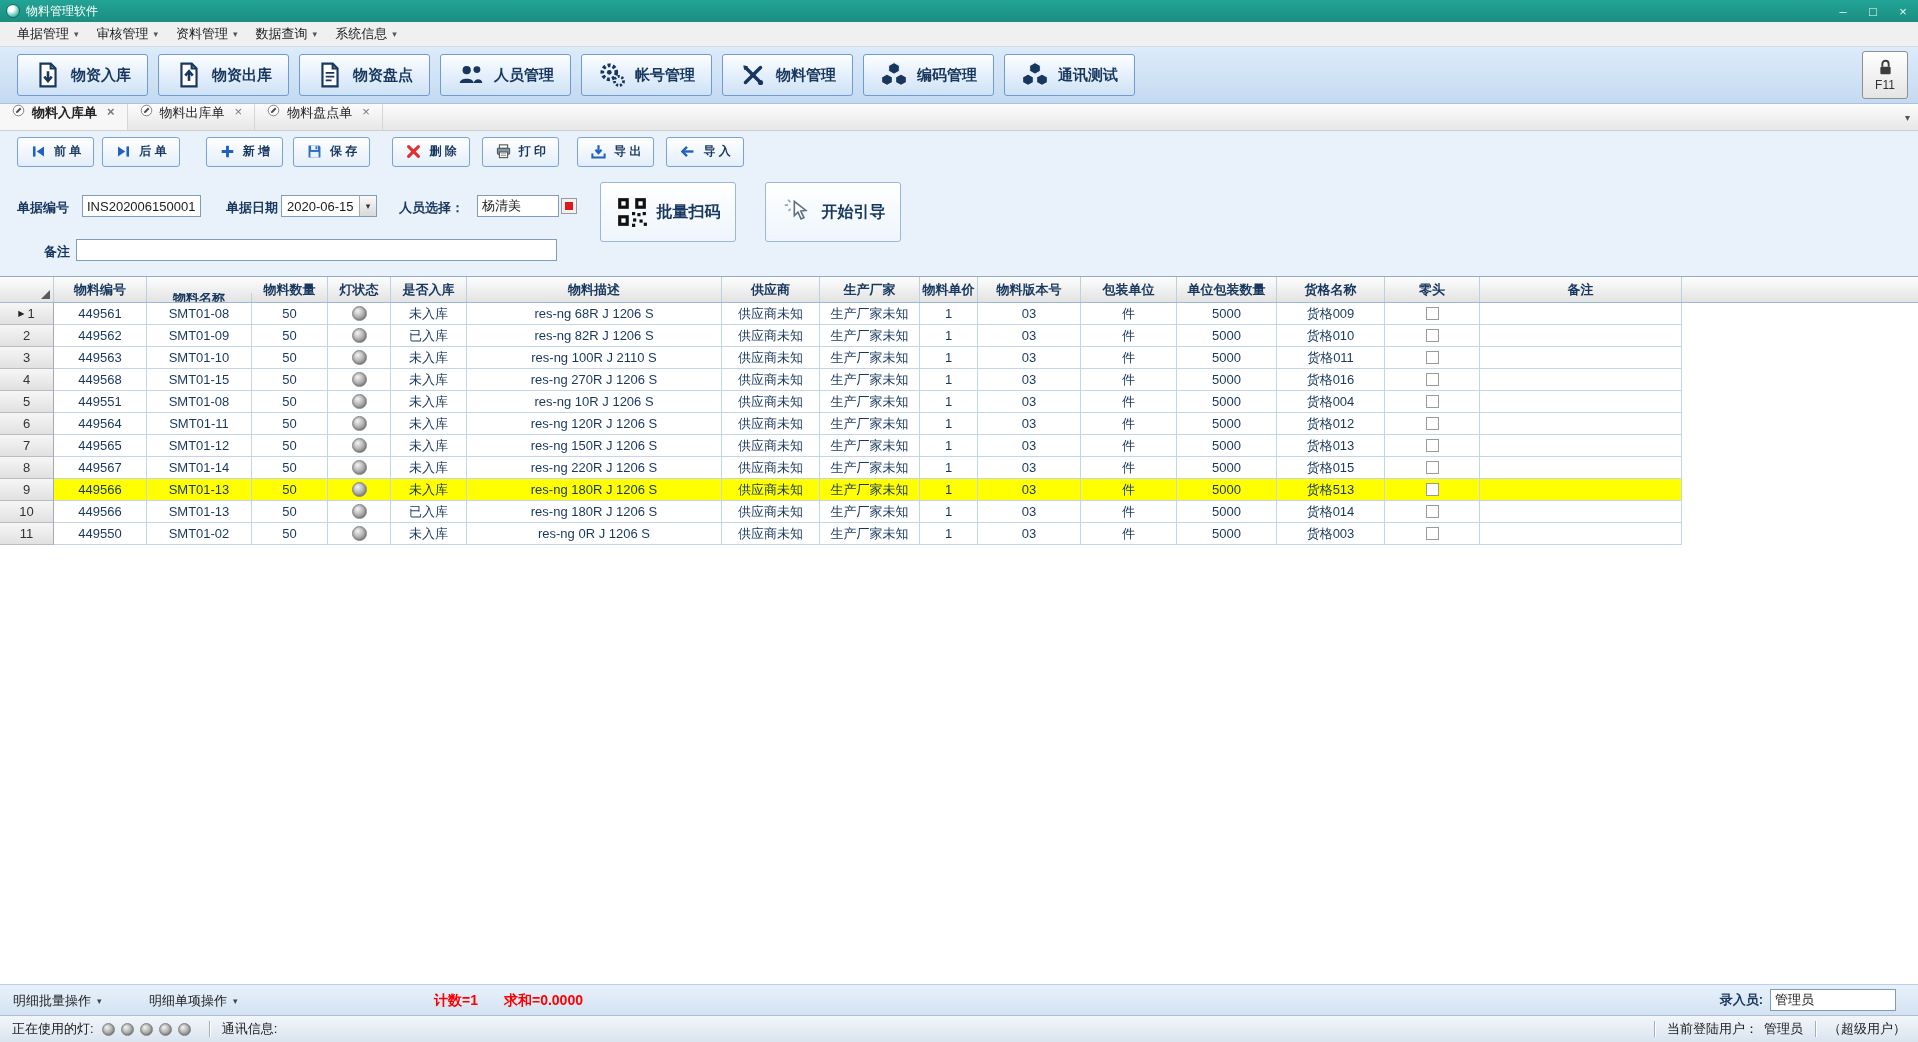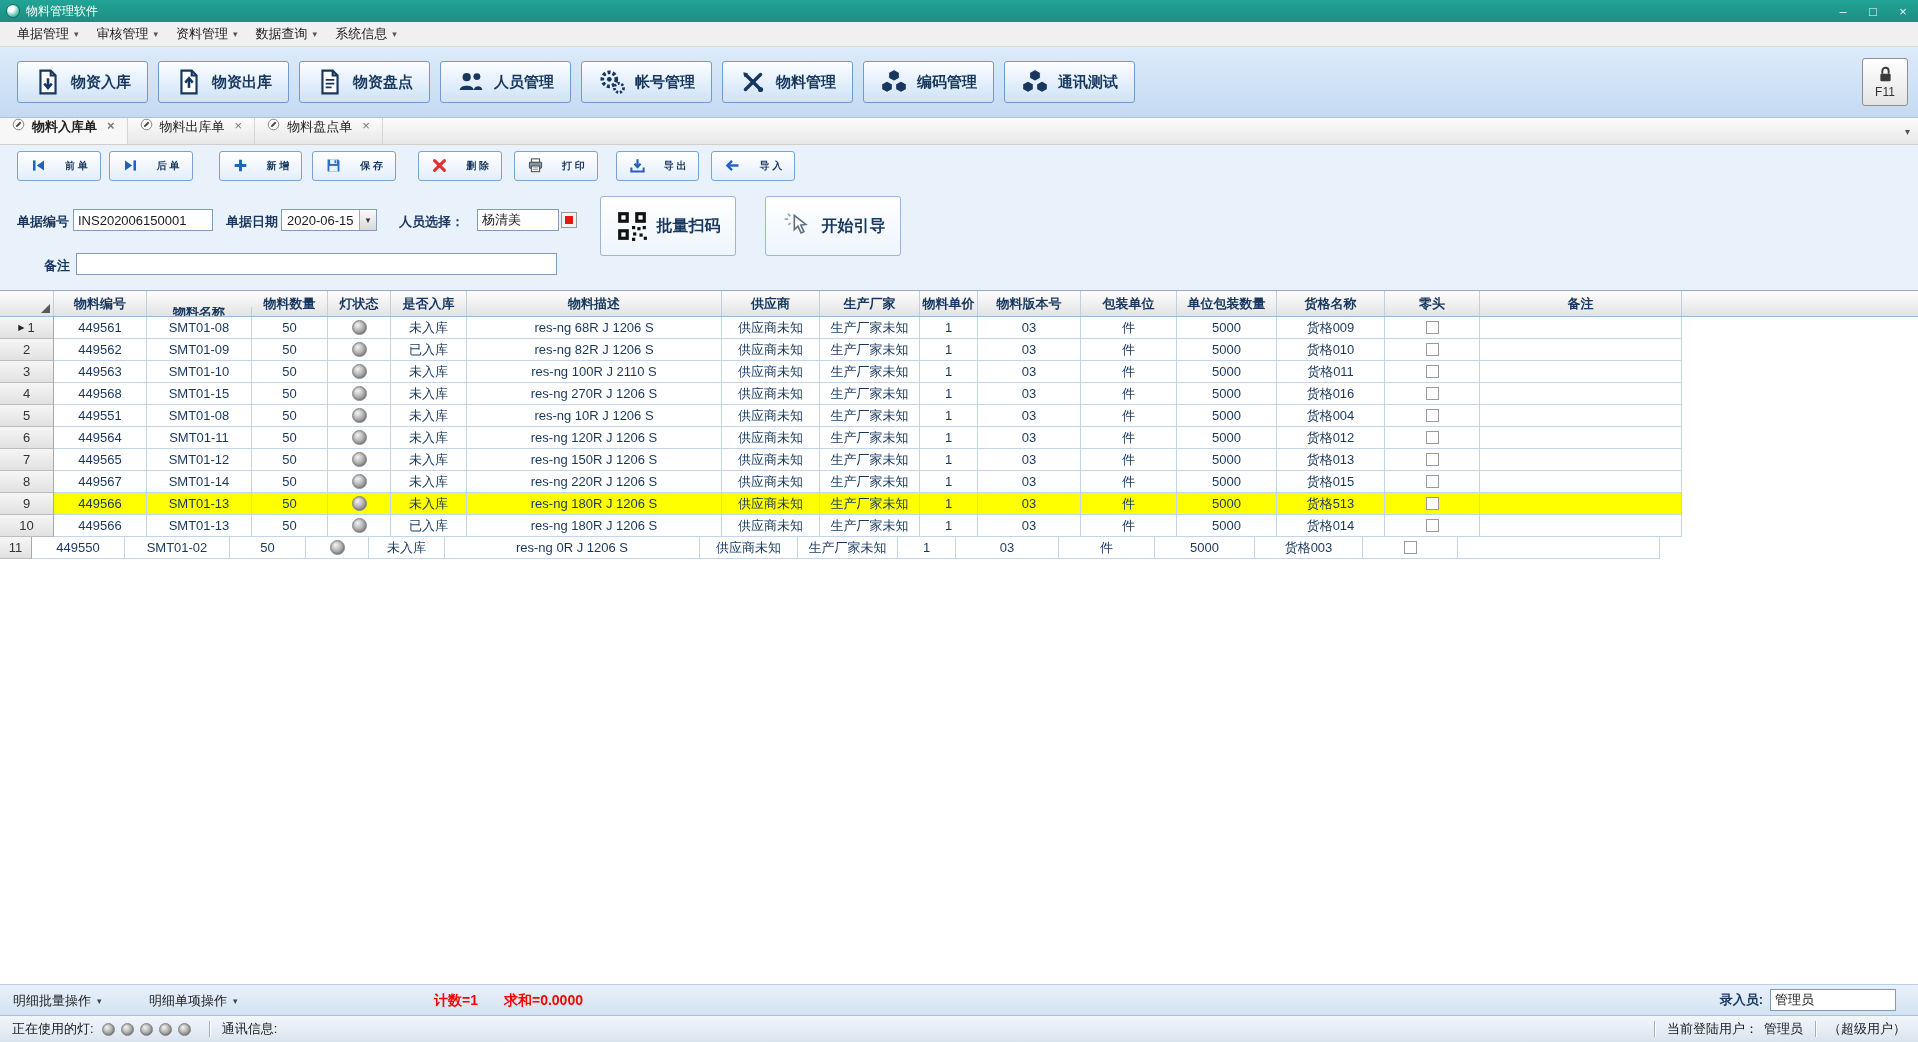--- a/index.html
+++ b/index.html
@@ -18,21 +18,21 @@
   .wctrls { margin-left: auto; display: flex; height: 100%; }
   .wctrl { width: 30px; display: flex; align-items: center; justify-content: center; font-size: 13px; color: #eafaf7; }
 
   
   .menubar { height: 25px; flex: none; background: #f0f0f0; border-bottom: 1px solid #dadada;
              display: flex; align-items: center; padding-left: 8px; }
   .menu-item { display: flex; align-items: center; padding: 3px 9px; color: #1a1a1a; }
   .menu-caret { font-size: 9px; color: #555; margin-left: 5px; }
 
   
-  .toolbar { height: 71px; flex: none; background: linear-gradient(#ddebfa,#c4daf1); border-bottom: 1px solid #a7c3e0;
+  .toolbar { height: 57px; flex: none; background: linear-gradient(#ddebfa,#c4daf1); border-bottom: 1px solid #a7c3e0;
              display: flex; align-items: center; padding: 0 10px 0 17px; }
   .tb-btn { display: flex; align-items: center; gap: 9px; height: 42px; padding: 0 16px; margin-right: 10px;
             background: linear-gradient(#fdfeff,#e2eefb 55%,#cfe2f5); border: 1px solid #6f9bd2; border-radius: 3px;
             color: #17375e; font-weight: bold; font-size: 15px; }
   .tb-icon svg { width: 28px; height: 28px; display: block; }
   .f11-btn { margin-left: auto; width: 46px; height: 48px; background: linear-gradient(#ffffff,#e4e4e4);
              border: 1px solid #8f8f8f; border-radius: 3px; display: flex; flex-direction: column;
              align-items: center; justify-content: center; gap: 1px; color: #333; font-size: 12px; }
   .f11-btn svg { width: 19px; height: 19px; display: block; }
 
@@ -41,23 +41,23 @@
             display: flex; align-items: stretch; position: relative; }
   .tab { display: flex; align-items: flex-start; gap: 7px; padding: 0 12px; border-right: 1px solid #d6d6d6; color: #222; }
   .tab.active { background: #f7f7f7; font-weight: bold; }
   .tab-ic svg { width: 13px; height: 13px; display: block; }
   .tab-close { color: #777; font-size: 13px; margin-left: 3px; }
   .tab-overflow { position: absolute; right: 8px; top: 0; height: 100%; display: flex; align-items: center;
                   color: #555; font-size: 10px; }
 
   
   .actionbar { height: 41px; flex: none; background: #e9f1fa; display: flex; align-items: center; padding-left: 17px; }
-  .ab-btn { display: flex; align-items: center; gap: 18px; height: 30px; padding: 0 12px;
+  .ab-btn { display: flex; align-items: center; gap: 7px; height: 30px; padding: 0 12px;
             background: linear-gradient(#ffffff,#e3eefa); border: 1px solid #7ba2d4; border-radius: 3px;
-            color: #17375e; font-weight: bold; font-size: 10px; }
+            color: #17375e; font-weight: bold; font-size: 12px; }
   .ab-icon svg { width: 17px; height: 17px; display: block; }
 
   
   .formarea { height: 104px; flex: none; background: #e9f1fa; position: relative; }
   .flabel { position: absolute; color: #17375e; font-weight: bold; font-size: 13px; }
   .finput { position: absolute; height: 22px; border: 1px solid #7f9db9; background: #fff; color: #1a1a1a;
             font-size: 13px; padding: 0 4px; font-family: inherit; }
   .combo { position: absolute; height: 22px; border: 1px solid #7f9db9; background: #fff; display: flex; align-items: center; }
   .combo-val { flex: 1; padding: 0 5px; color: #1a1a1a; }
   .combo-btn { width: 17px; height: 100%; flex: none; background: linear-gradient(#fafafa,#d9d9d9);
@@ -365,21 +365,21 @@
               <path d="M9.4 4.6 4 10l5.4 5.4" stroke-width="2.8"></path>
             </svg>
           </span>
           <span class="ab-label">导 入</span>
         </button>
       </span>
   </div>
 
   <div class="formarea">
     <span class="flabel" style="left:17px;top:27px;">单据编号</span>
-    <input class="finput" style="left: 73px; top: 23px; width: 140px;" value="INS202006150001">
+    <input class="finput" style="left: 82px; top: 23px; width: 119px;" value="INS202006150001">
     <span class="flabel" style="left:226px;top:27px;">单据日期</span>
     <div class="combo" style="left:281px;top:23px;width:96px;">
       <span class="combo-val">2020-06-15</span>
       <span class="combo-btn">▾</span>
     </div>
     <span class="flabel" style="left:399px;top:27px;">人员选择：</span>
     <div class="personwrap" style="left:477px;top:23px;">
       <input class="finput" style="width: 82px;" value="杨清美">
       <button class="redbtn">
           <i></i>
@@ -708,21 +708,21 @@
           <div class="g-cell" style="width: 103px;">03</div>
           <div class="g-cell" style="width: 96px;">件</div>
           <div class="g-cell" style="width: 100px;">5000</div>
           <div class="g-cell" style="width: 108px;">货格014</div>
           <div class="g-cell" style="width: 95px;">
             <span class="gcheck"></span>
           </div>
           <div class="g-cell" style="width: 202px;"></div>
         </div>
         <div class="g-row">
-          <div class="g-cell rowhdr" style="width: 32px;">
+          <div class="g-cell rowhdr" style="width: 54px;">
             <span>11</span>
           </div>
           <div class="g-cell" style="width: 93px;">449550</div>
           <div class="g-cell" style="width: 105px;">SMT01-02</div>
           <div class="g-cell" style="width: 76px;">50</div>
           <div class="g-cell" style="width: 63px;">
             <span class="lamp"></span>
           </div>
           <div class="g-cell" style="width: 76px;">未入库</div>
           <div class="g-cell" style="width: 255px;">res-ng 0R J 1206 S</div>

